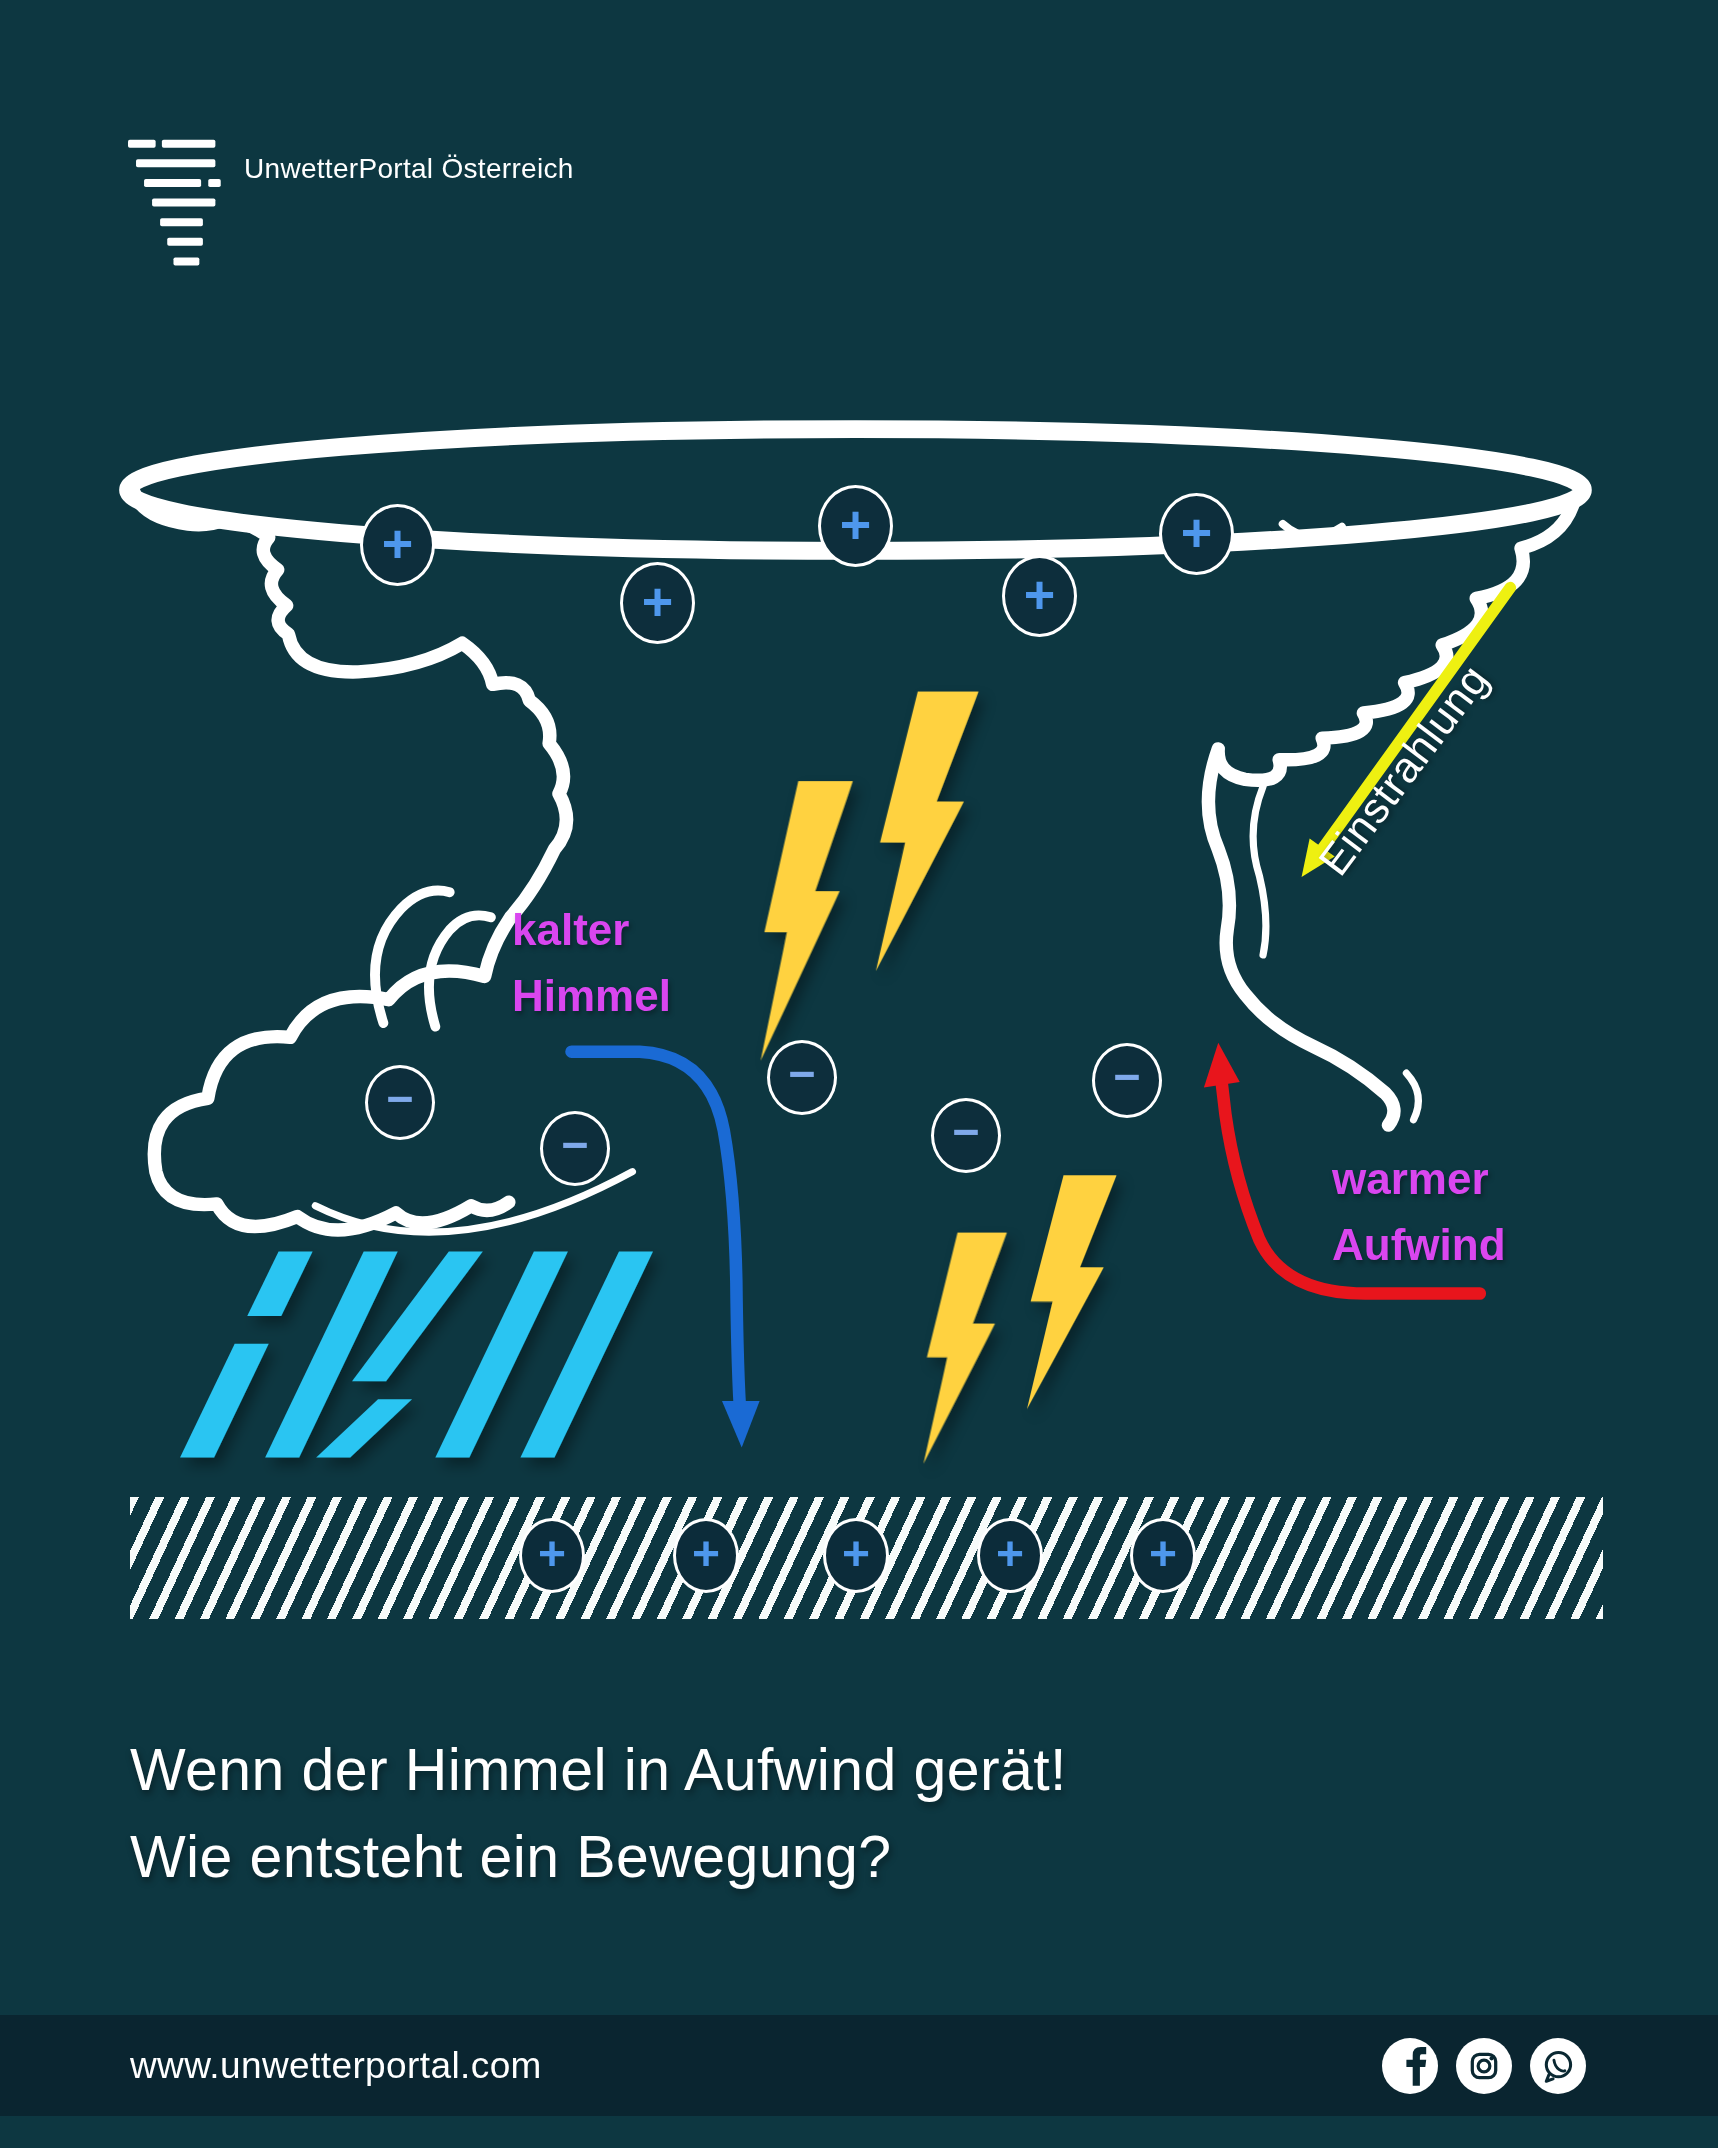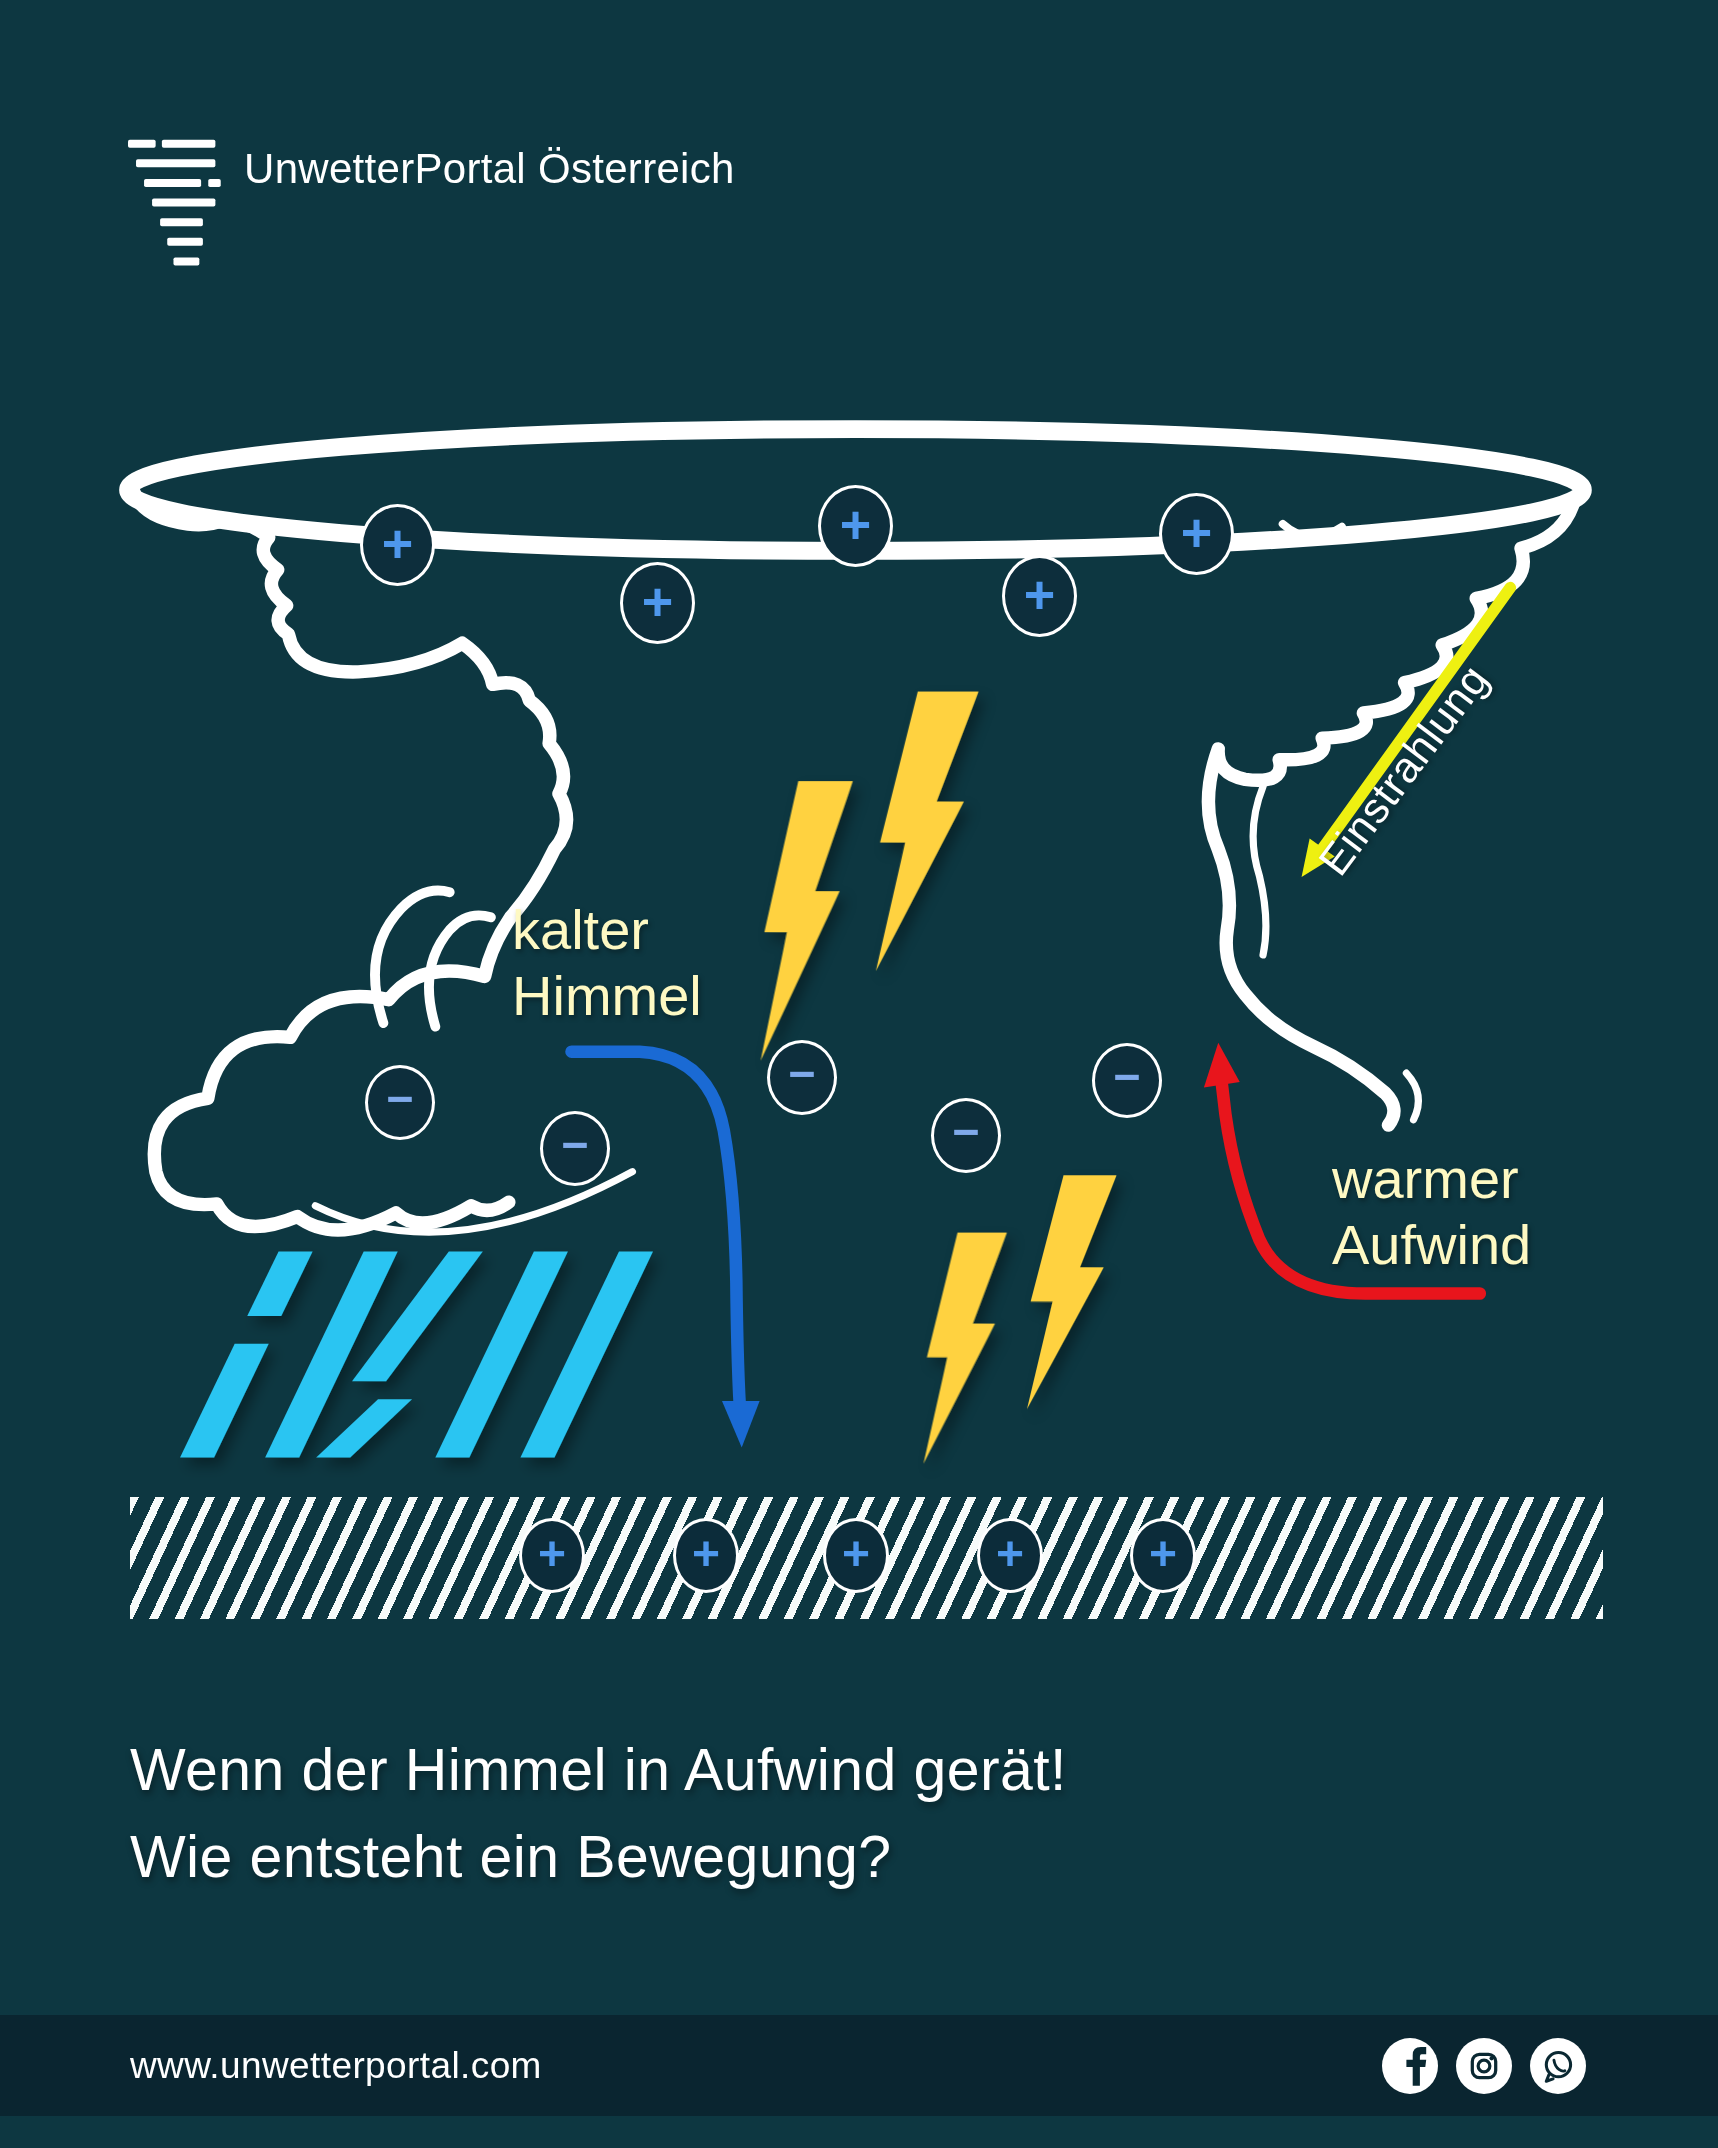--- a/index.html
+++ b/index.html
@@ -1,35 +1,35 @@
 <!DOCTYPE html>
 <html style="font-size:14.3px"><head>
 <meta charset="utf-8">
 <style>
   html,body{margin:0;padding:0;background:#0d3741;}
   .canvas{position:relative;width:1719px;height:2149px;background:#0d3741;overflow:hidden;
           font-family:"Liberation Sans",sans-serif;color:#fff;}
   .abs{position:absolute;}
   
-  .brand-text{position:absolute;left:244px;top:143px;font-size:42px;line-height:52px;
+  .brand-text{position:absolute;left:244px;top:143px;font-size:28px;line-height:52px;
               font-weight:500;letter-spacing:0.3px;color:#fff;}
   
   svg.diagram{position:absolute;left:0;top:0;}
   
   .charge{position:absolute;display:flex;align-items:center;justify-content:center;
           border:3.6px solid #fff;border-radius:50%;background:#0d2e3c;box-sizing:border-box;}
   .charge span{line-height:1;display:block;}
   .charge.plus{width:75px;height:82px;}
   .charge.plus span{color:#4e97ec;font-size:54px;font-weight:600;margin-top:-4.5px;}
   .charge.minus{width:70px;height:75px;}
   .charge.minus span{color:#7fa9ea;font-size:47px;font-weight:700;margin-top:-7.2px;}
   .charge.ground{width:66px;height:75px;background:#0c2c3a;}
   .charge.ground span{color:#4e97ec;font-size:48px;font-weight:600;margin-top:-3.6px;}
   
-  .dlabel{position:absolute;font-size:56px;line-height:66px;font-weight:400;color:#fef9c3;
+  .dlabel{position:absolute;font-size:44px;line-height:66px;font-weight:700;color:#d946ef;
           text-shadow:1.8px 2.7px 5.4px rgba(0,0,0,.35);}
   .dlabel span{display:block;}
   .rot-label{position:absolute;left:1345px;top:837px;height:45px;font-size:43px;font-weight:500;
              letter-spacing:0.9px;color:#fff;transform-origin:left bottom;transform:rotate(-53deg);
              white-space:nowrap;text-shadow:1.8px 2.7px 5.4px rgba(0,0,0,.35);}
   
   .ground-band{position:absolute;left:130px;top:1497px;width:1473px;height:122px;
                background:repeating-linear-gradient(115deg,#f7fbfa 0 8px,rgba(0,0,0,0) 8px 23px);}
   
   .title{position:absolute;left:130px;top:1727px;font-size:59px;line-height:87px;font-weight:500;

